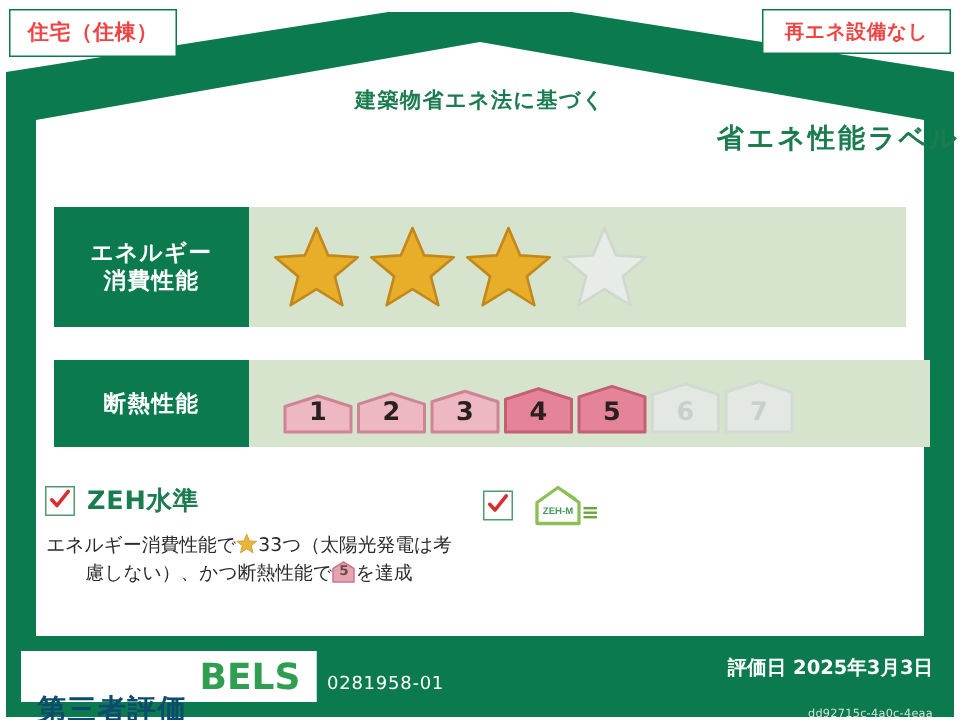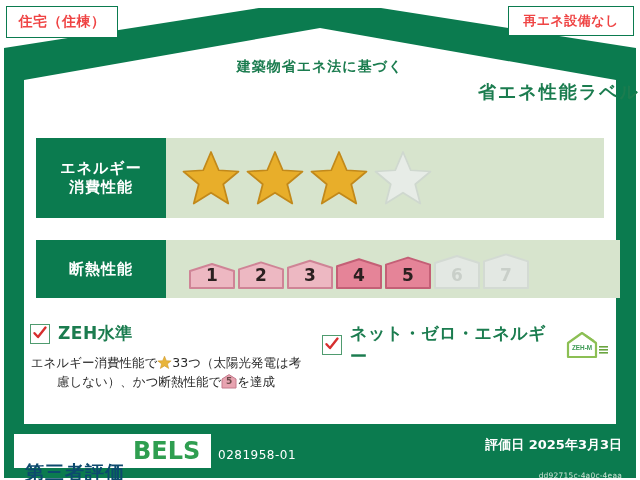--- a/index.html
+++ b/index.html
@@ -242,21 +242,20 @@
     </div>
   </div>
 
   <div class="note note-right">
     <div class="note-head">
       <span class="cbox">
         <svg width="16" height="16" viewBox="0 0 16 16">
           <path d="M2.5 8.2 L6 12 L13.5 2.6" stroke="#d62f2f" stroke-width="2.4" fill="none" stroke-linecap="round" stroke-linejoin="round"></path>
         </svg>
       </span>
-      <span class="note-title">ネット・ゼロ・エネルギー</span>
       <span class="zehm-logo">
         <svg width="48" height="30" viewBox="0 0 48 30">
           <path d="M4 13 L18 3 L32 13 L32 27 L4 27 Z" fill="none" stroke="#8cbf54" stroke-width="2.2" stroke-linejoin="round"></path>
           <path d="M21 5 L30 11" fill="none" stroke="#8cbf54" stroke-width="2"></path>
           <rect x="9" y="14" width="18" height="8" rx="4" fill="#ffffff"></rect>
           <text x="18" y="20.4" font-family="'Liberation Sans',sans-serif" font-size="6.4" font-weight="bold" fill="#3f9b56" text-anchor="middle">ZEH-M</text>
           <rect x="35" y="16" width="9" height="1.6" fill="#6aa53f"></rect>
           <rect x="35" y="19" width="9" height="1.6" fill="#6aa53f"></rect>
           <rect x="35" y="22" width="9" height="1.6" fill="#6aa53f"></rect>
         </svg>

